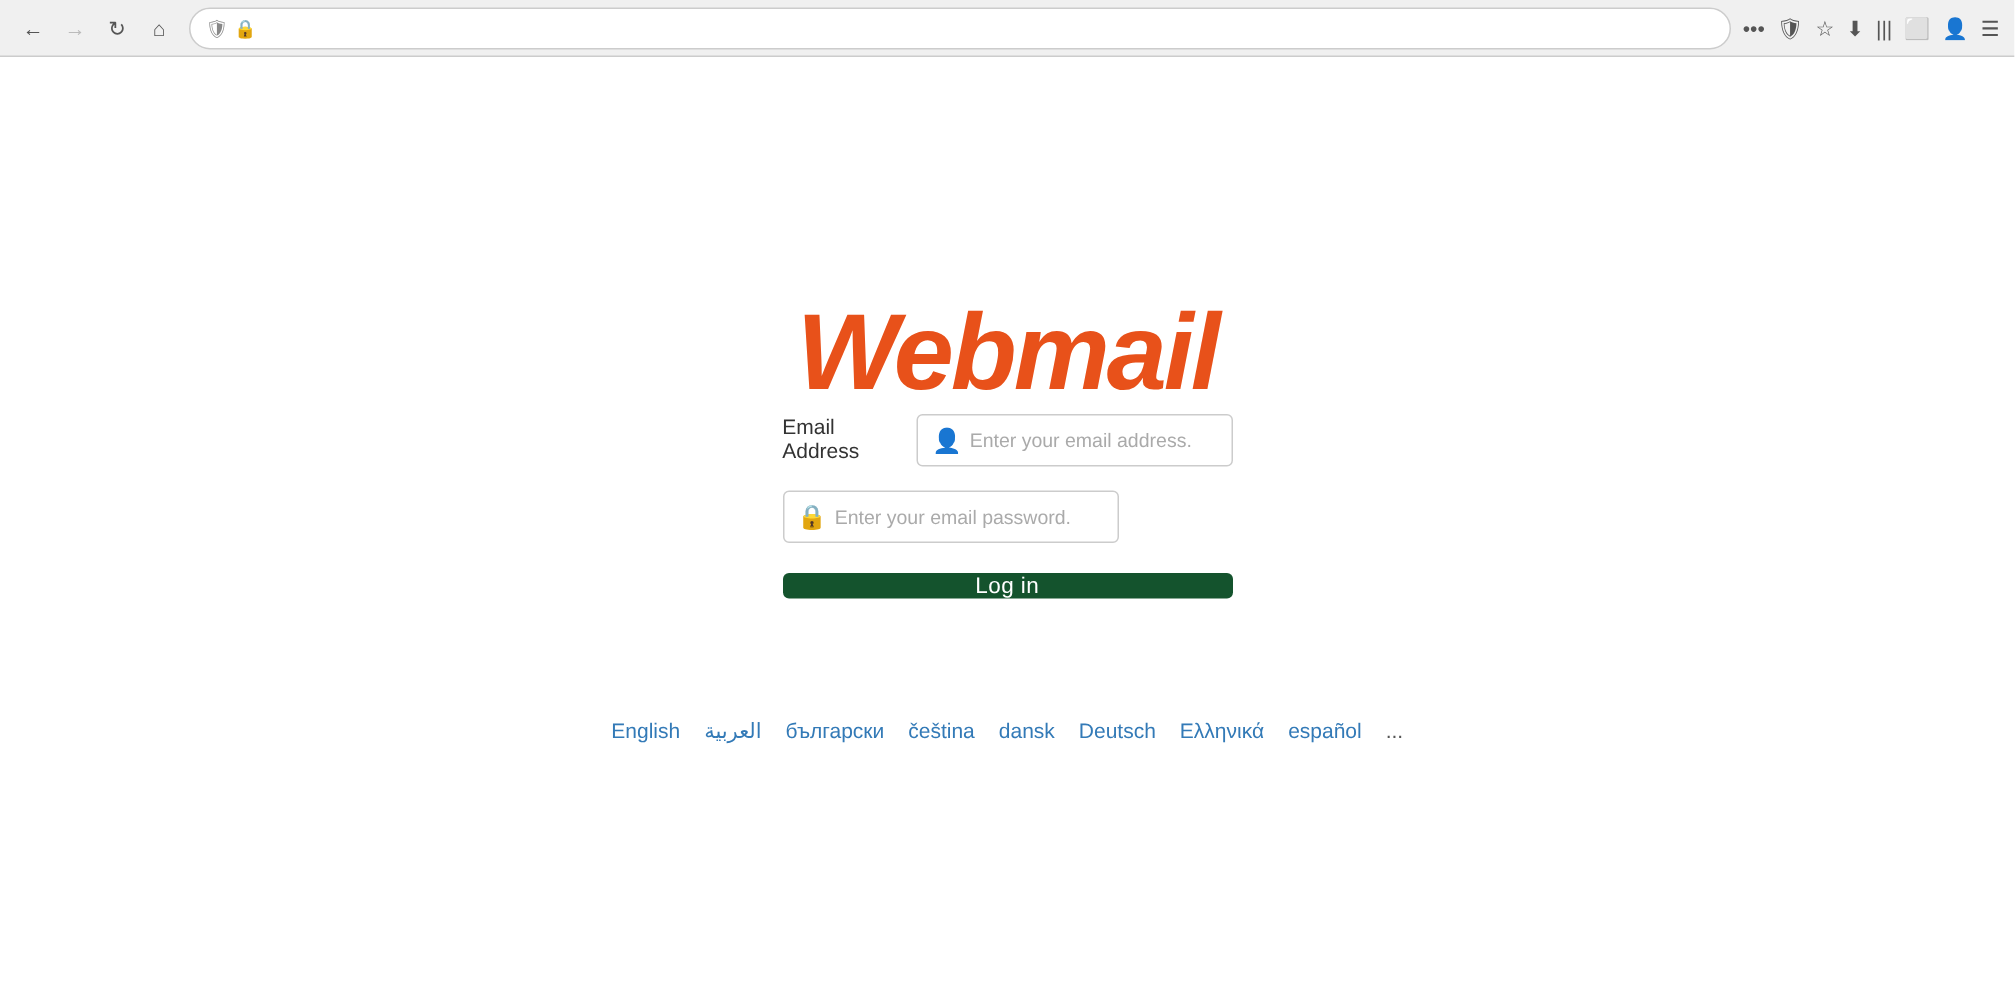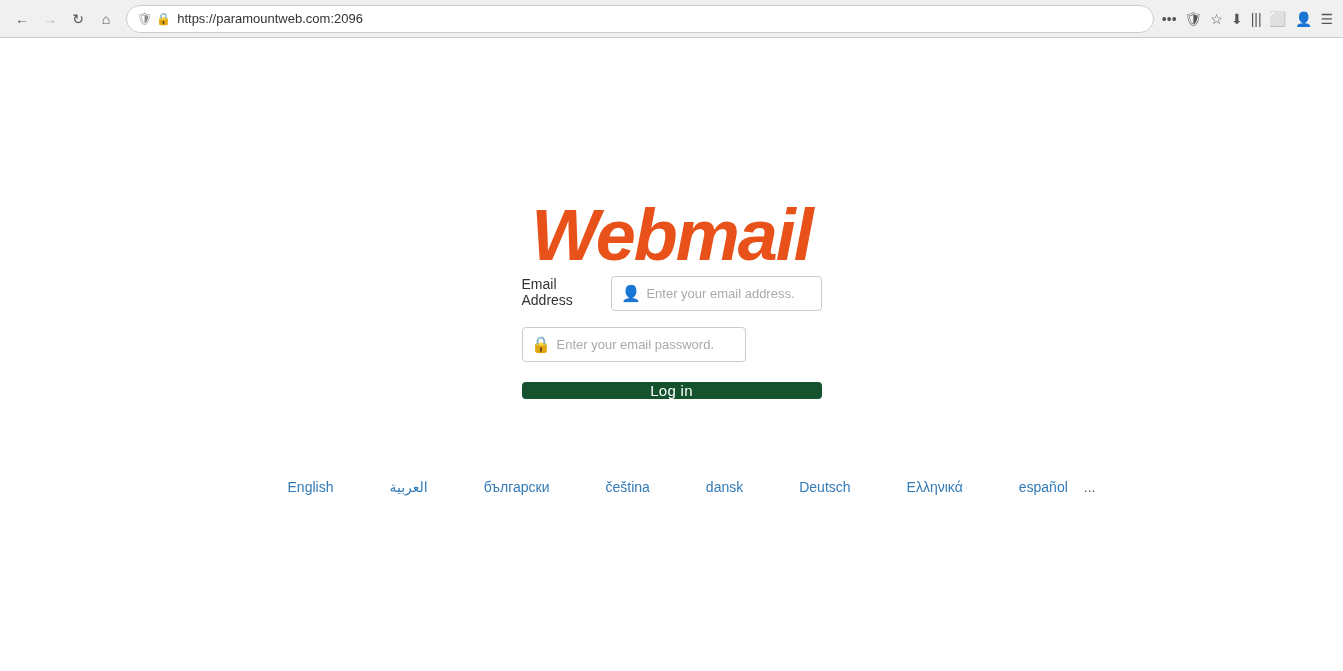--- a/index.html
+++ b/index.html
@@ -171,21 +171,20 @@
       align-items: center;
       flex-wrap: wrap;
       margin-top: 60px;
     }
 
     .lang-link {
       font-size: 14px;
       color: #337ab7;
       cursor: pointer;
       text-decoration: none;
-      margin-left: 40px;
     }
 
     .lang-more {
       color: #555;
       font-size: 14px;
       cursor: pointer;
     }
   </style>
 </head>
 <body>
@@ -195,21 +194,20 @@
     <button class="nav-btn">←</button>
     <button class="nav-btn disabled">→</button>
     <button class="nav-btn">↻</button>
     <button class="nav-btn">⌂</button>
   </div>
   <div class="address-bar-container">
     <div class="address-bar-icons">
       <span class="shield-icon">🛡</span>
       <span class="lock-icon">🔒</span>
     </div>
-    <span class="address-text">https://paramountweb.com:2096</span>
   </div>
   <div class="browser-right-icons">
     <span>•••</span>
     <span>🛡</span>
     <span>☆</span>
     <span>⬇</span>
     <span>|||</span>
     <span>⬜</span>
     <span>👤</span>
     <span>☰</span>

